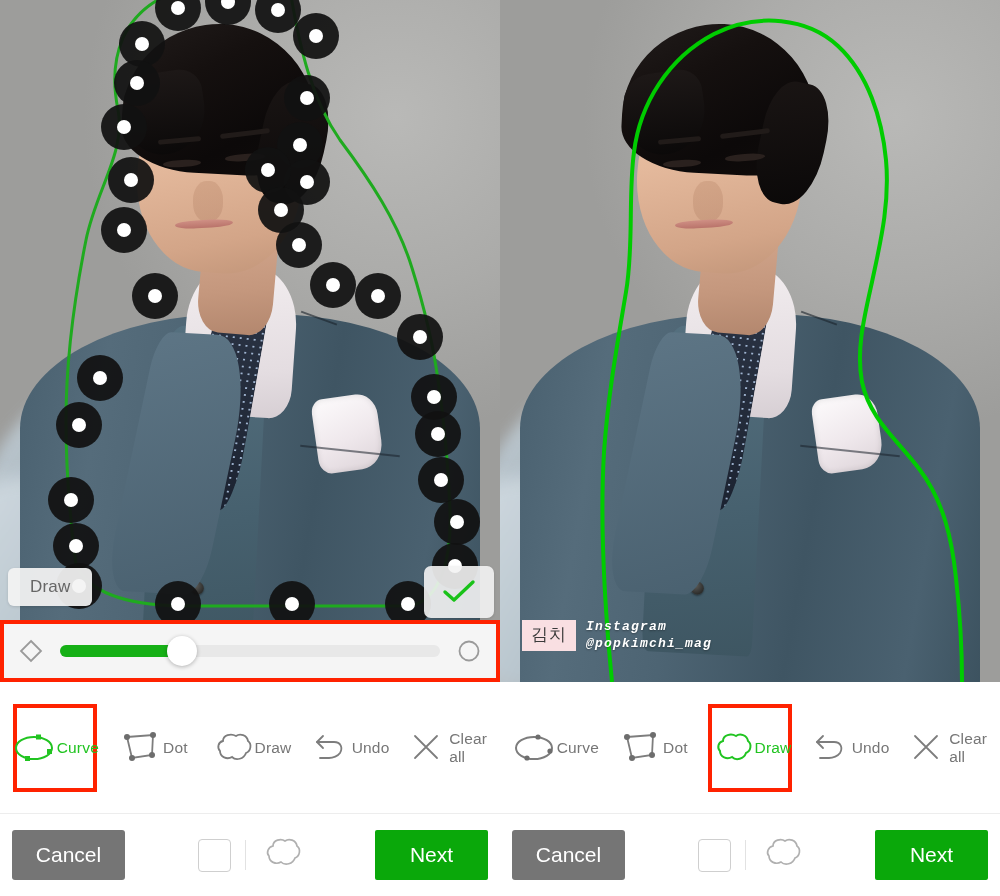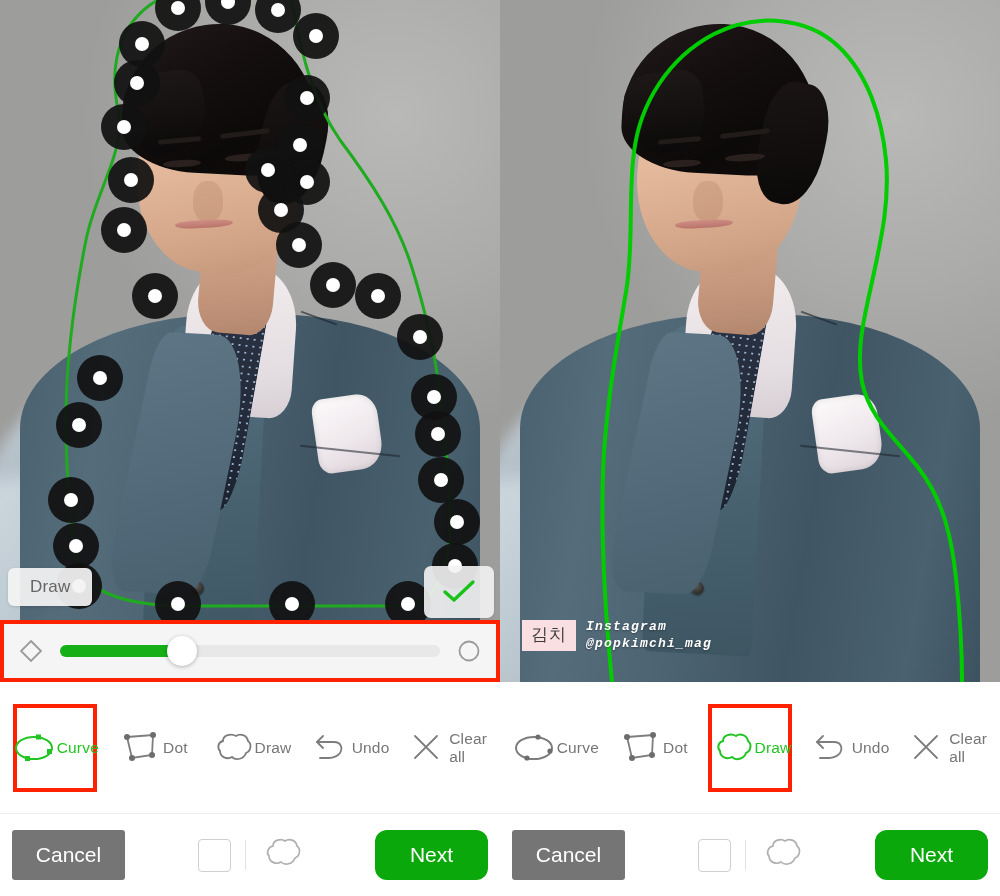--- a/index.html
+++ b/index.html
@@ -211,21 +211,21 @@
   .bottombars{display:flex;width:1000px;height:82px;background:#fff;border-top:1px solid #ededed;}
   .bottombar{width:500px;display:flex;align-items:center;box-sizing:border-box;padding:0 12px;position:relative;}
   .btn-cancel{
     background:#757575;color:#fff;border:none;
     font-size:21px;font-family:inherit;
     padding:13px 0;width:113px;border-radius:3px;cursor:pointer;
   }
   .btn-next{
     background:#0aa80a;color:#fff;border:none;
     font-size:21px;font-family:inherit;
-    padding:13px 0;width:113px;border-radius:12px;cursor:pointer;
+    padding:13px 0;width:113px;border-radius:2px;cursor:pointer;
     margin-left:auto;
   }
   .center-tools{
     position:absolute;left:50%;transform:translateX(-50%);
     display:flex;align-items:center;gap:14px;
   }
   .chk-square{width:31px;height:31px;border:1.6px solid #cfcfcf;border-radius:4px;background:#fff;}
   .vdiv{width:1px;height:30px;background:#e2e2e2;}
 </style>
 </head>

